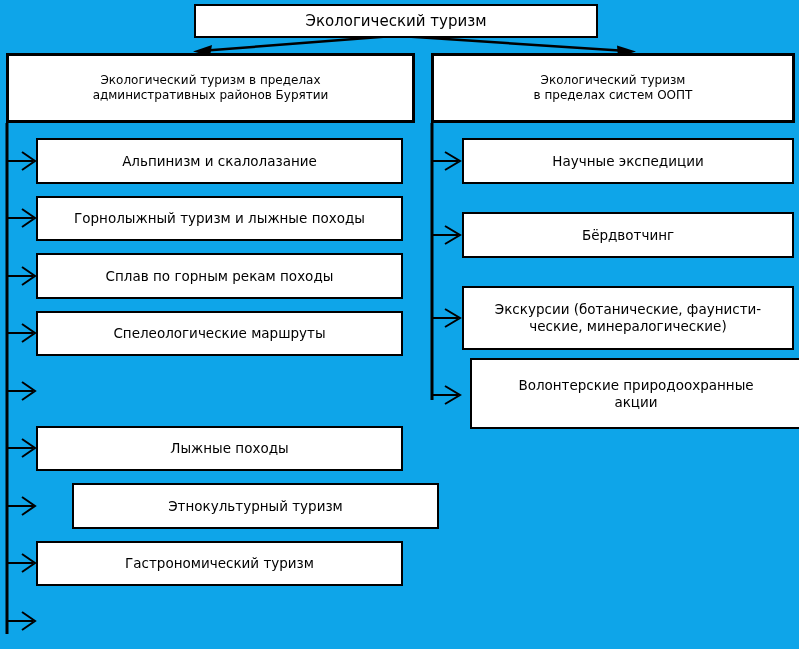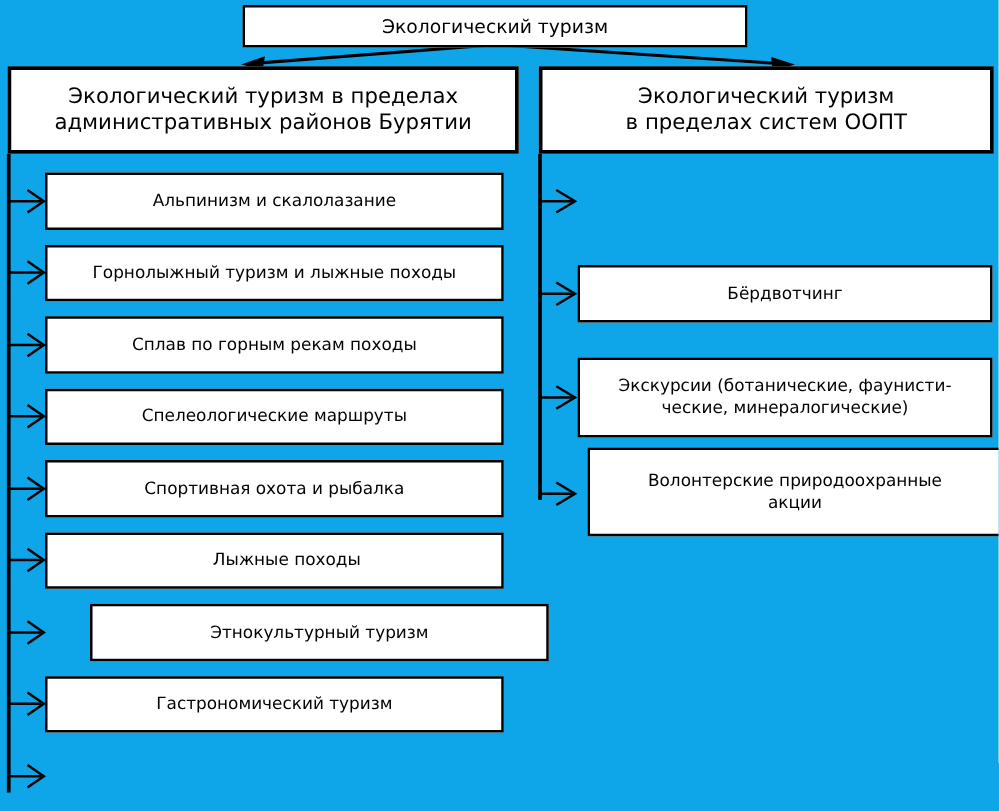--- a/index.html
+++ b/index.html
@@ -40,21 +40,21 @@
     display: block;
     padding: 0 8px;
     white-space: pre-line;
   }
   .root-node {
     border: 2px solid #000000;
     font-size: 15px;
   }
   .header-node {
     border: 3px solid #000000;
-    font-size: 17px;
+    font-size: 12px;
   }
   .leaf-node {
     border: 2px solid #000000;
     font-size: 13.5px;
   }
 </style>
 </head>
 <body>
 
 <div id="canvas">
@@ -131,33 +131,33 @@
   </div>
   <div class="node leaf-node" style="left:36px; top:196px; width:367px; height:45px;">
     <span>Горнолыжный туризм и лыжные походы</span>
   </div>
   <div class="node leaf-node" style="left:36px; top:253px; width:367px; height:46px;">
     <span>Сплав по горным рекам походы</span>
   </div>
   <div class="node leaf-node" style="left:36px; top:311px; width:367px; height:45px;text-align:center;">
     <span>Спелеологические маршруты</span>
   </div>
-  <div class="node leaf-node" style="left:36px; top:368px; width:367px; height:46px;">
-    <span>Спортивная охота и рыбалка</span>
-  </div>
   <div class="node leaf-node" style="left:36px; top:426px; width:367px; height:45px;padding-left:20px;">
     <span>Лыжные походы</span>
   </div>
   <div class="node leaf-node" style="left:36px; top:483px; width:367px; height:46px;margin-left:36px;">
     <span>Этнокультурный туризм</span>
   </div>
   <div class="node leaf-node" style="left:36px; top:541px; width:367px; height:45px;">
     <span>Гастрономический туризм</span>
   </div>
 
+  <div class="node leaf-node" style="left:462px; top:138px; width:332px; height:46px;">
+    <span>Научные экспедиции</span>
+  </div>
   <div class="node leaf-node" style="left:462px; top:212px; width:332px; height:46px;">
     <span>Бёрдвотчинг</span>
   </div>
   <div class="node leaf-node" style="left:462px; top:286px; width:332px; height:64px;">
     <span>Экскурсии (ботанические, фаунисти-
 ческие, минералогические)</span>
   </div>
   <div class="node leaf-node" style="left:470px; top:358px; width:332px; height:71px;">
     <span>Волонтерские природоохранные
 акции</span>

